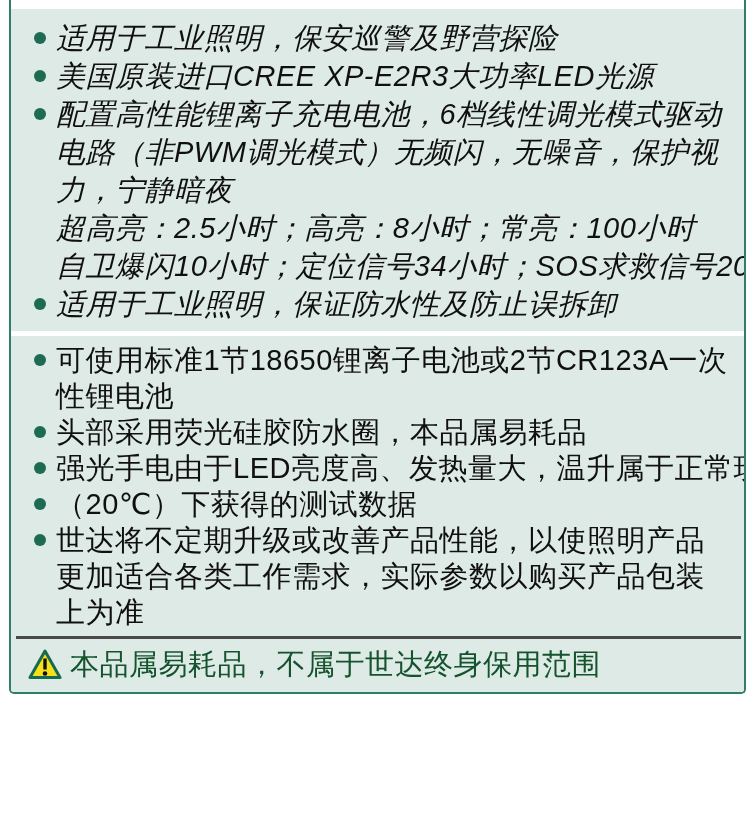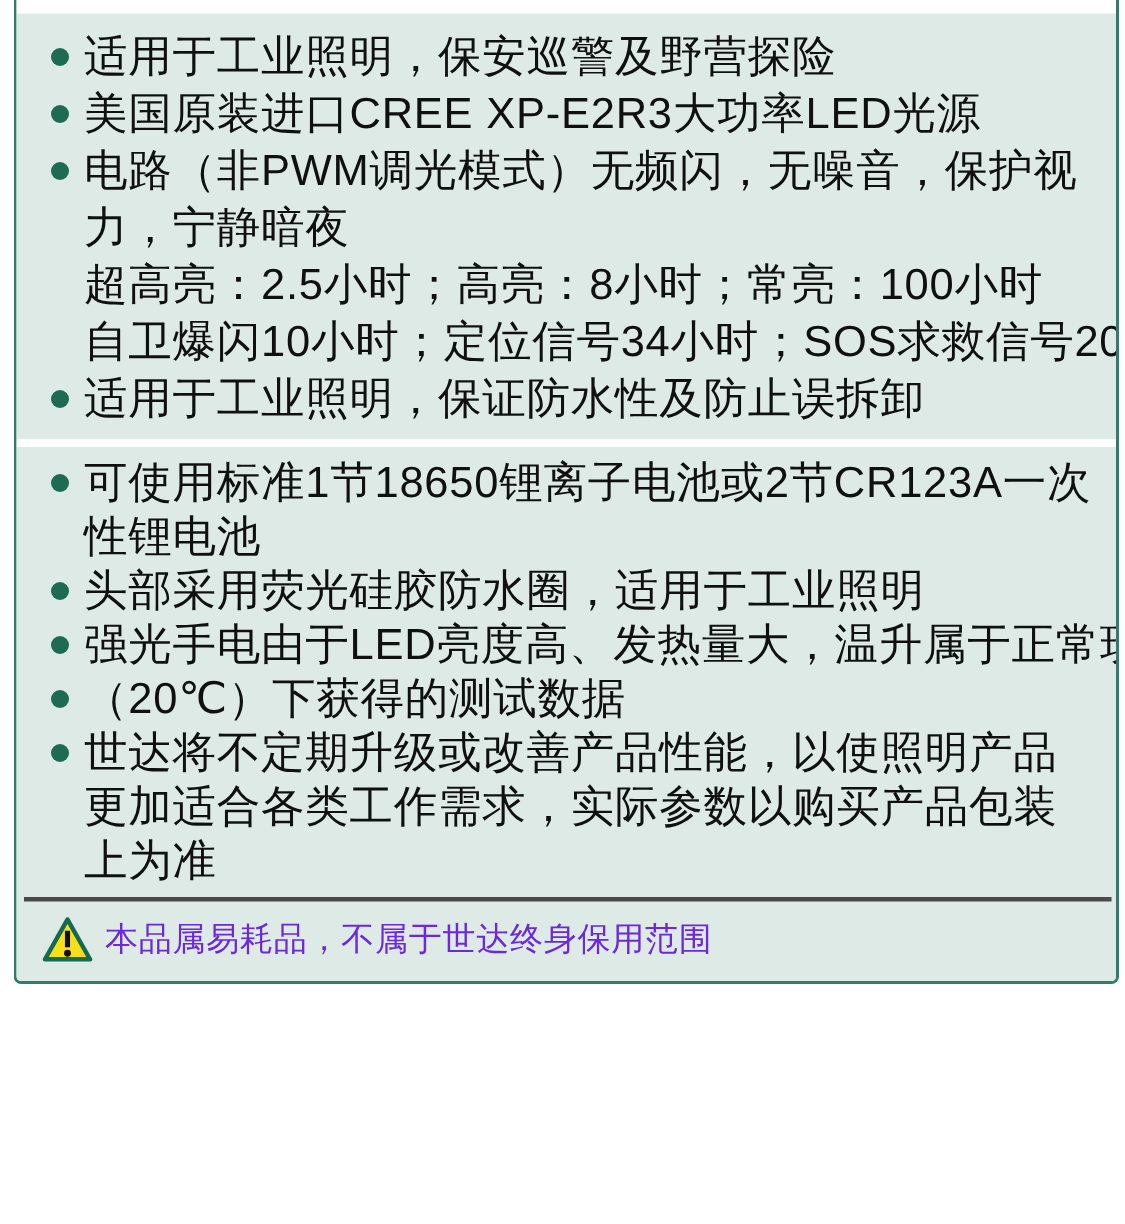--- a/index.html
+++ b/index.html
@@ -18,21 +18,21 @@
     box-sizing: border-box;
     border: 2px solid #2f7d6a;
     border-top: none;
     border-radius: 0 0 5px 5px;
     overflow: hidden;
     background: #ffffff;
   }
   
   .gap-top { height: 9px; background: #ffffff; }
   .panel { background: #deeae6; }
-  .panel1 { padding: 10px 0 8px 0; }
+  .panel1 { padding: 10px 0 8px 0; font-style: italic; }
   .seam { height: 5px; background: #ffffff; }
   .panel2 { padding: 6px 0 2px 0; }
 
   .item { position: relative; padding-left: 45px; }
   .line {
     font-size: 29px;
     line-height: 38px;
     color: #101010;
     white-space: nowrap;
     letter-spacing: 0.5px;
@@ -54,23 +54,23 @@
     background: #4a4a4a;
     margin: 6px 3px 5px 5px;
   }
   .warning-row {
     display: flex;
     align-items: center;
     gap: 8px;
     padding: 2px 0 8px 17px;
   }
   .warning-text {
-    font-size: 22px;
+    font-size: 29px;
     line-height: 36px;
-    color: #6d28d9;
+    color: #14532d;
     white-space: nowrap;
     letter-spacing: 0.5px;
   }
   .warn-icon { display: inline-flex; flex: 0 0 auto; }
 </style>
 </head>
 <body>
 
 <div class="frame">
 
@@ -83,20 +83,21 @@
       <div class="line">适用于工业照明，保安巡警及野营探险</div>
     </div>
 
     <div class="item">
       <span class="dot"></span>
       <div class="line">美国原装进口CREE XP-E2R3大功率LED光源</div>
     </div>
 
     <div class="item">
       <span class="dot"></span>
+      <div class="line">配置高性能锂离子充电电池，6档线性调光模式驱动</div>
       <div class="line">电路（非PWM调光模式）无频闪，无噪音，保护视</div>
       <div class="line">力，宁静暗夜</div>
       <div class="line">超高亮：2.5小时；高亮：8小时；常亮：100小时</div>
       <div class="line">自卫爆闪10小时；定位信号34小时；SOS求救信号20小时</div>
     </div>
 
     <div class="item">
       <span class="dot"></span>
       <div class="line">适用于工业照明，保证防水性及防止误拆卸</div>
     </div>
@@ -108,21 +109,21 @@
   <div class="panel panel2">
 
     <div class="item">
       <span class="dot"></span>
       <div class="line">可使用标准1节18650锂离子电池或2节CR123A一次</div>
       <div class="line">性锂电池</div>
     </div>
 
     <div class="item">
       <span class="dot"></span>
-      <div class="line">头部采用荧光硅胶防水圈，适用于工业照明</div>
+      <div class="line">头部采用荧光硅胶防水圈，本品属易耗品</div>
     </div>
 
     <div class="item">
       <span class="dot"></span>
       <div class="line">强光手电由于LED亮度高、发热量大，温升属于正常现象</div>
     </div>
 
     <div class="item">
       <span class="dot"></span>
       <div class="line">（20℃）下获得的测试数据</div>

